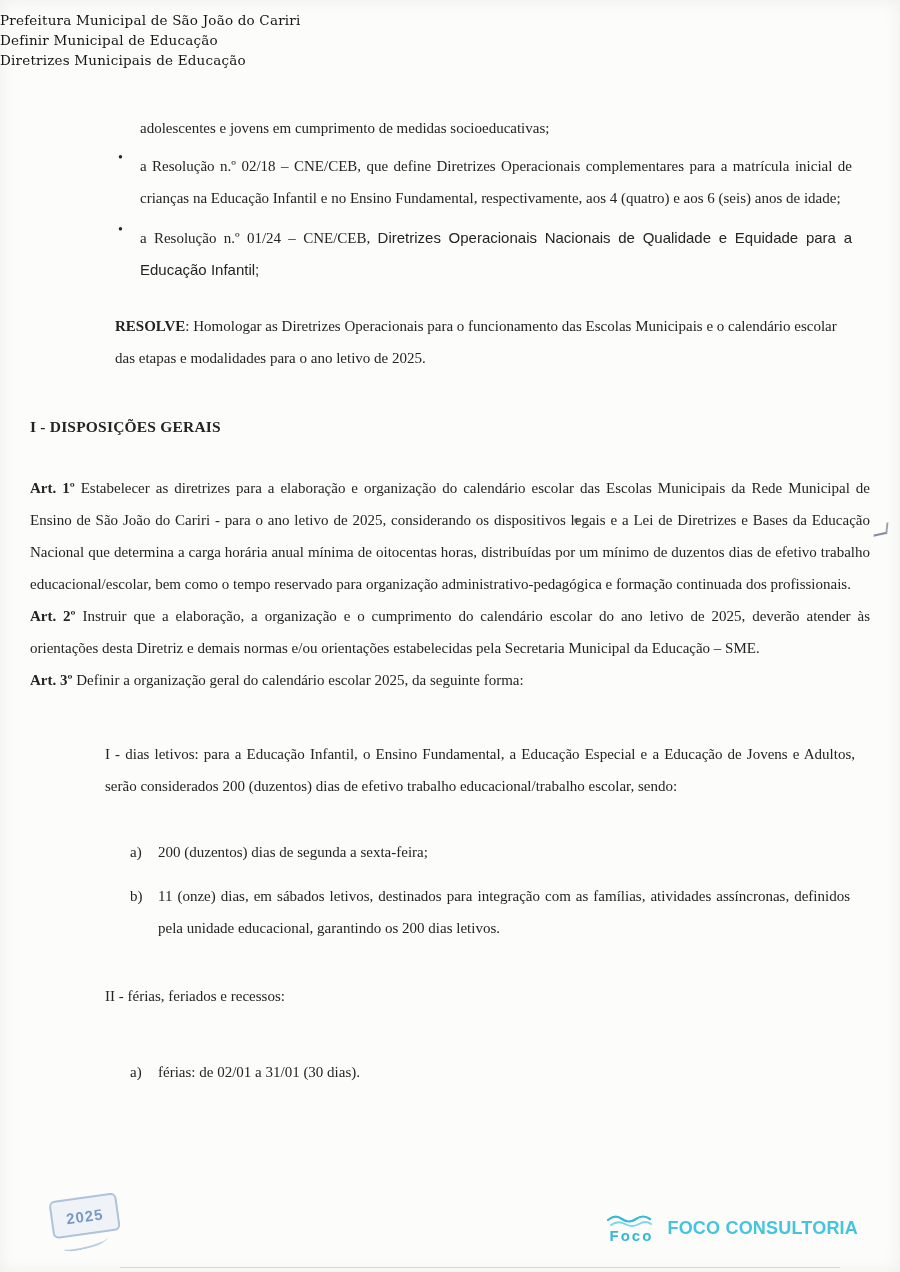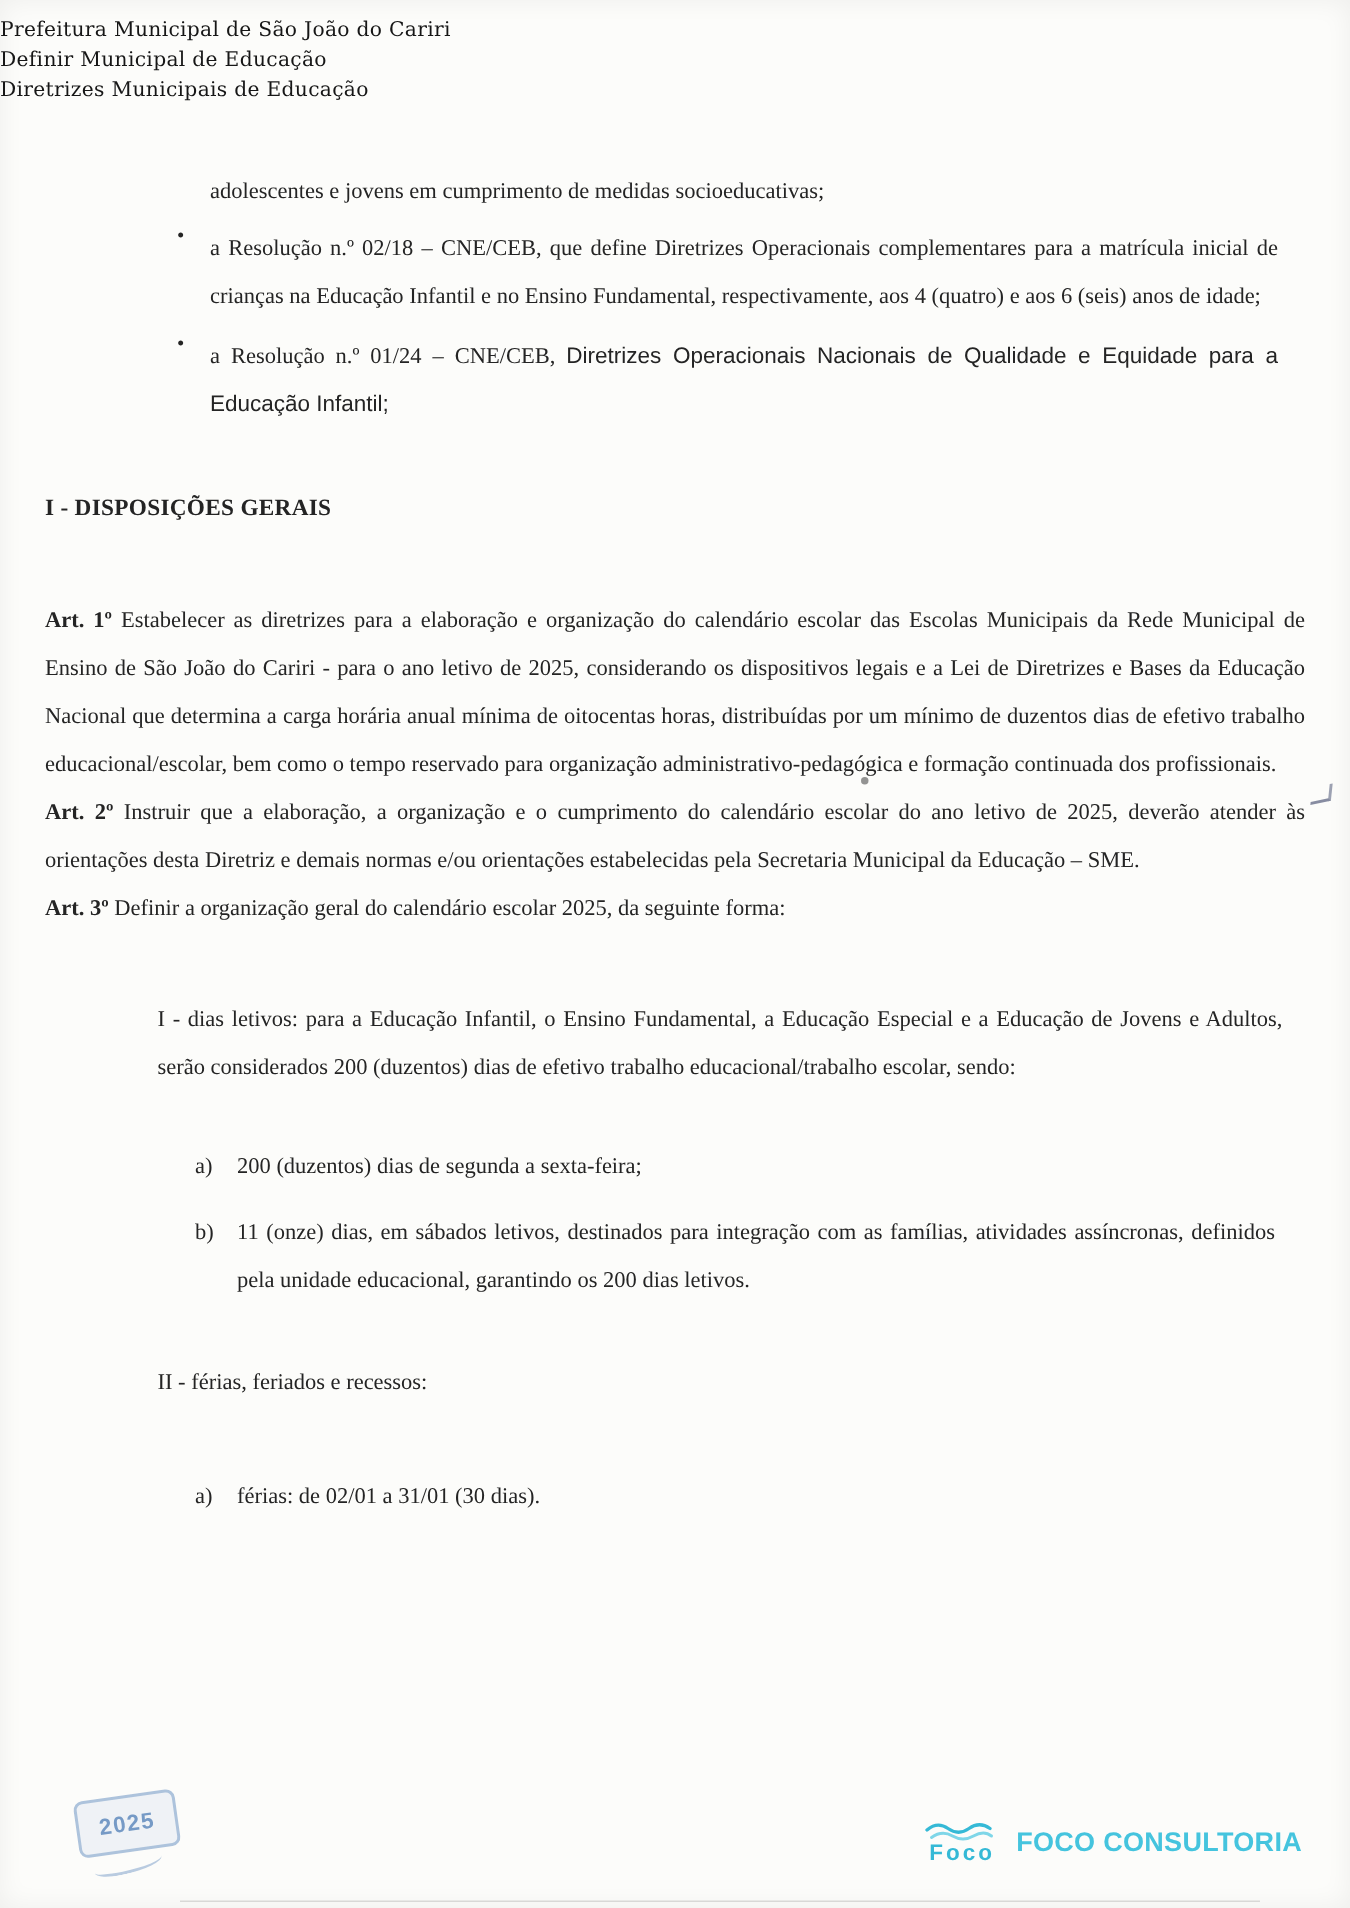--- a/index.html
+++ b/index.html
@@ -45,21 +45,21 @@
     font-size: 15.5px;
     font-weight: bold;
     letter-spacing: 0.2px;
   }
   .article {
     margin-top: 0;
     font-size: 15px;
     line-height: 32px;
     text-align: justify;
   }
-  .article.first { margin-top: 50px; }
+  .article.first { margin-top: 36px; }
   .roman-item {
     margin: 42px 15px 0 75px;
     font-size: 15px;
     line-height: 32px;
     text-align: justify;
   }
   .roman-item.second { margin-top: 36px; }
   .letter-item {
     display: flex;
     margin: 34px 20px 0 100px;
@@ -106,21 +106,21 @@
   }
   .stamp .stamp-squiggle {
     margin-top: 2px; margin-left: 8px;
     width: 46px; height: 10px;
     border-bottom: 2px solid rgba(74,122,181,0.5);
     border-radius: 0 0 60% 40%;
     transform: rotate(-4deg);
   }
   
   .brand {
-    position: absolute; right: 32px; bottom: 28px;
+    position: absolute; right: 42px; bottom: 28px;
     display: flex; align-items: center;
   }
   .foco-icon { display: flex; flex-direction: column; align-items: center; margin-right: 10px; }
   .foco-word {
     font-family: "Liberation Sans", sans-serif;
     font-weight: bold; font-size: 15px;
     color: #35b9d6; letter-spacing: 2px; margin-top: -2px;
   }
   .brand-text {
     font-family: "Liberation Sans", sans-serif;
@@ -149,20 +149,23 @@
       <div class="bullet">
         <span class="marker">•</span>
         <span class="btext"><span>a Resolução n.º 02/18 – CNE/CEB, que define Diretrizes Operacionais complementares para a matrícula inicial de crianças na Educação Infantil e no Ensino Fundamental, respectivamente, aos 4 (quatro) e aos 6 (seis) anos de idade;</span><span class="sans-inline"></span></span>
       </div>
       <div class="bullet">
         <span class="marker">•</span>
         <span class="btext"><span>a Resolução n.º 01/24 – CNE/CEB, </span><span class="sans-inline">Diretrizes Operacionais Nacionais de Qualidade e Equidade para a Educação Infantil;</span></span>
       </div>
     </div>
 
+    <div class="resolve-para">
+      <span class="bold">RESOLVE</span><span>: Homologar as Diretrizes Operacionais para o funcionamento das Escolas Municipais  e o calendário escolar das etapas e modalidades  para o ano letivo  de 2025.</span>
+    </div>
 
     <div class="section-heading">I - DISPOSIÇÕES GERAIS</div>
 
     <div class="article first">
       <span class="bold">Art. 1º</span><span> Estabelecer as diretrizes para a elaboração e organização do calendário escolar das Escolas Municipais da Rede Municipal de Ensino de São João do Cariri - para o ano letivo de 2025, considerando os dispositivos legais e a Lei de Diretrizes e Bases da Educação Nacional que determina a carga horária anual mínima de oitocentas horas, distribuídas por um mínimo de duzentos dias de efetivo trabalho educacional/escolar, bem como o tempo reservado para organização administrativo-pedagógica  e formação continuada dos profissionais.</span>
     </div>
 
     <div class="article">
       <span class="bold">Art. 2º</span><span> Instruir que a elaboração, a organização e o cumprimento do calendário escolar do ano letivo de 2025, deverão atender às orientações desta Diretriz e demais normas e/ou orientações estabelecidas pela Secretaria Municipal da Educação – SME.</span>
     </div>

